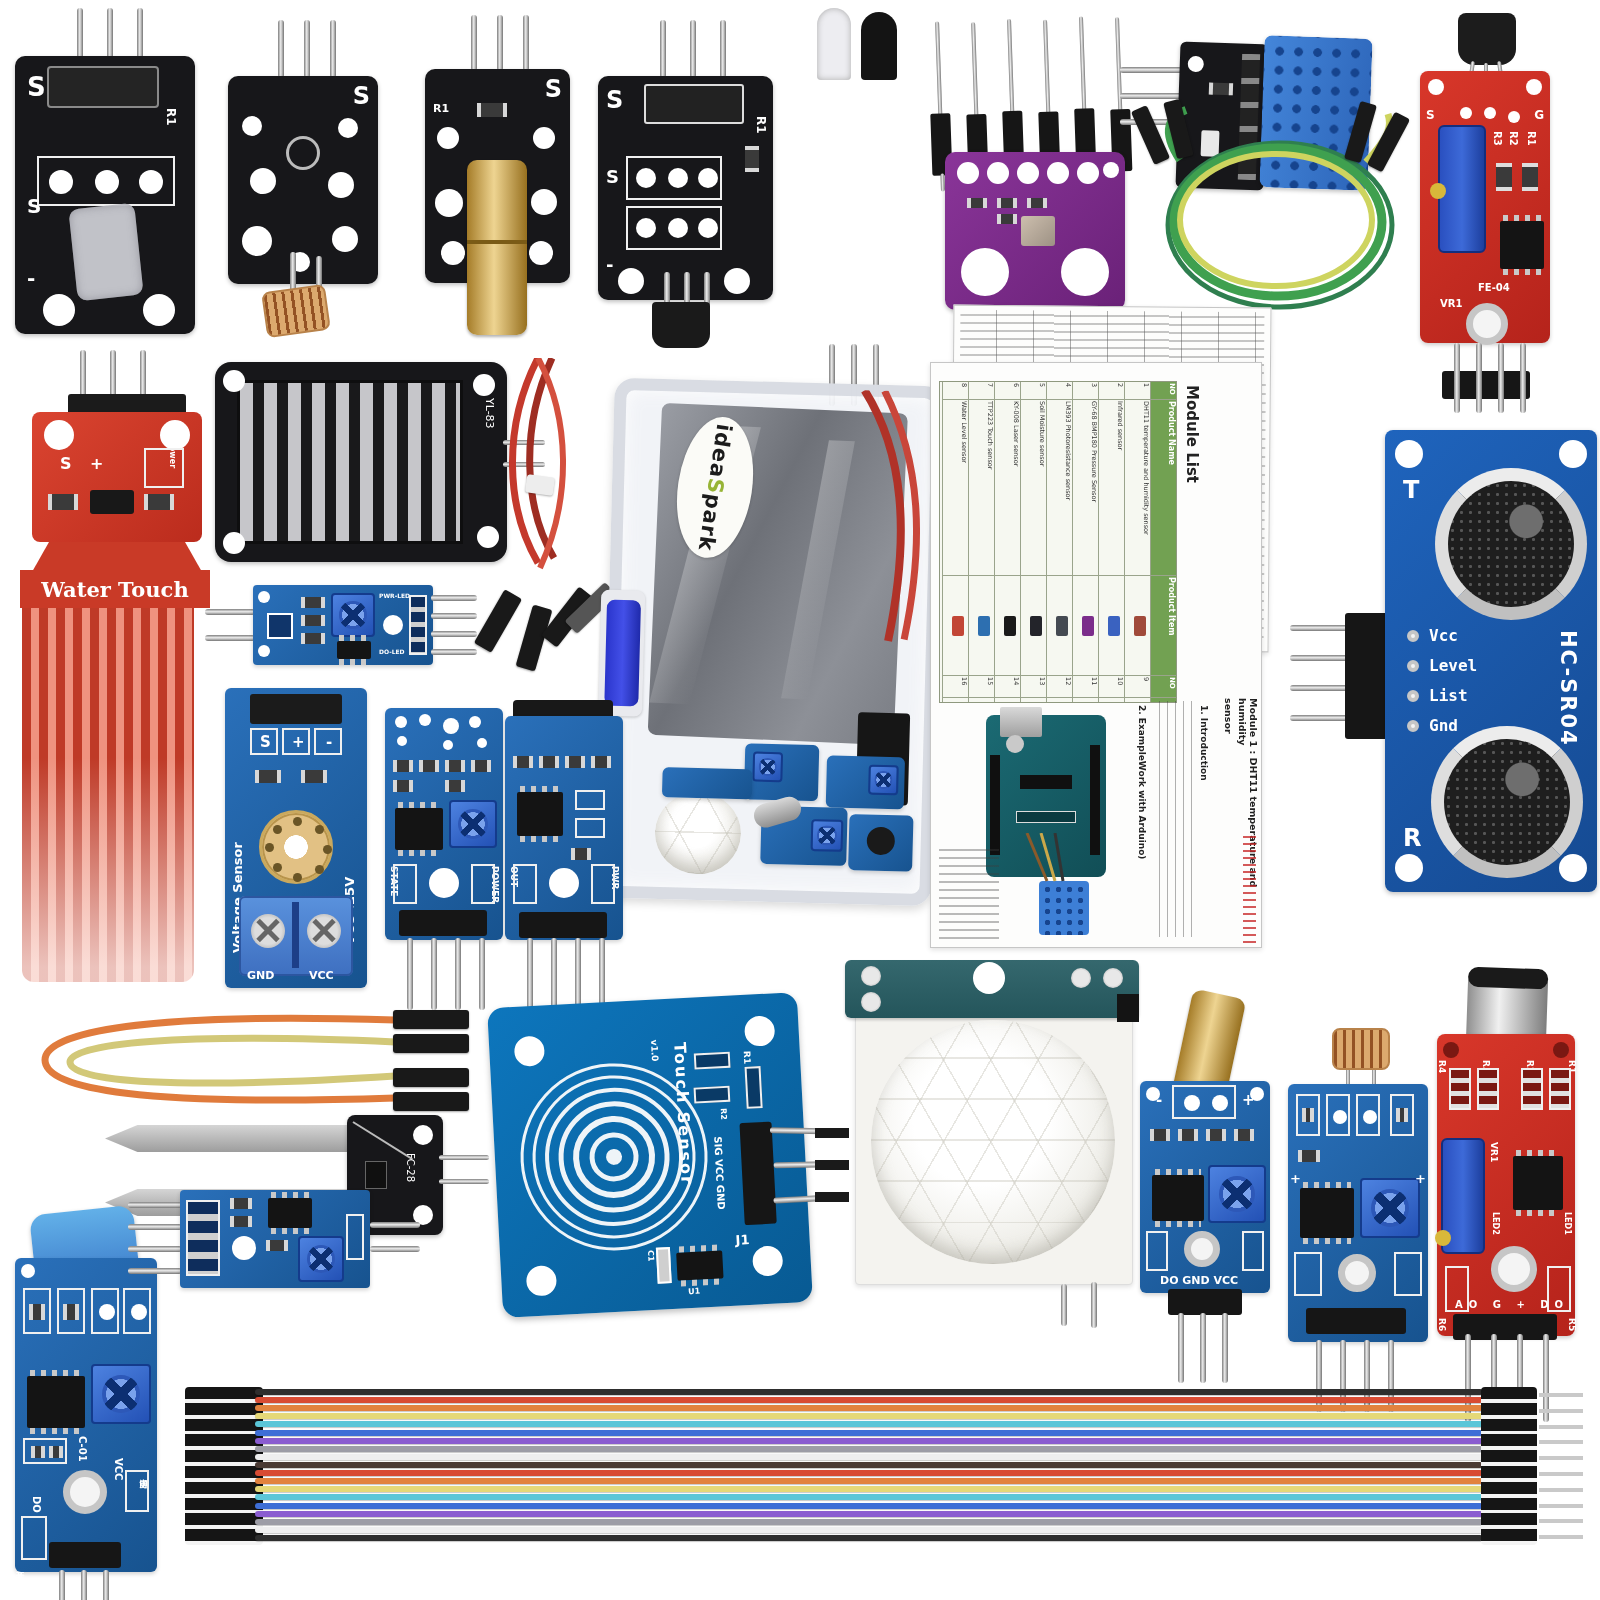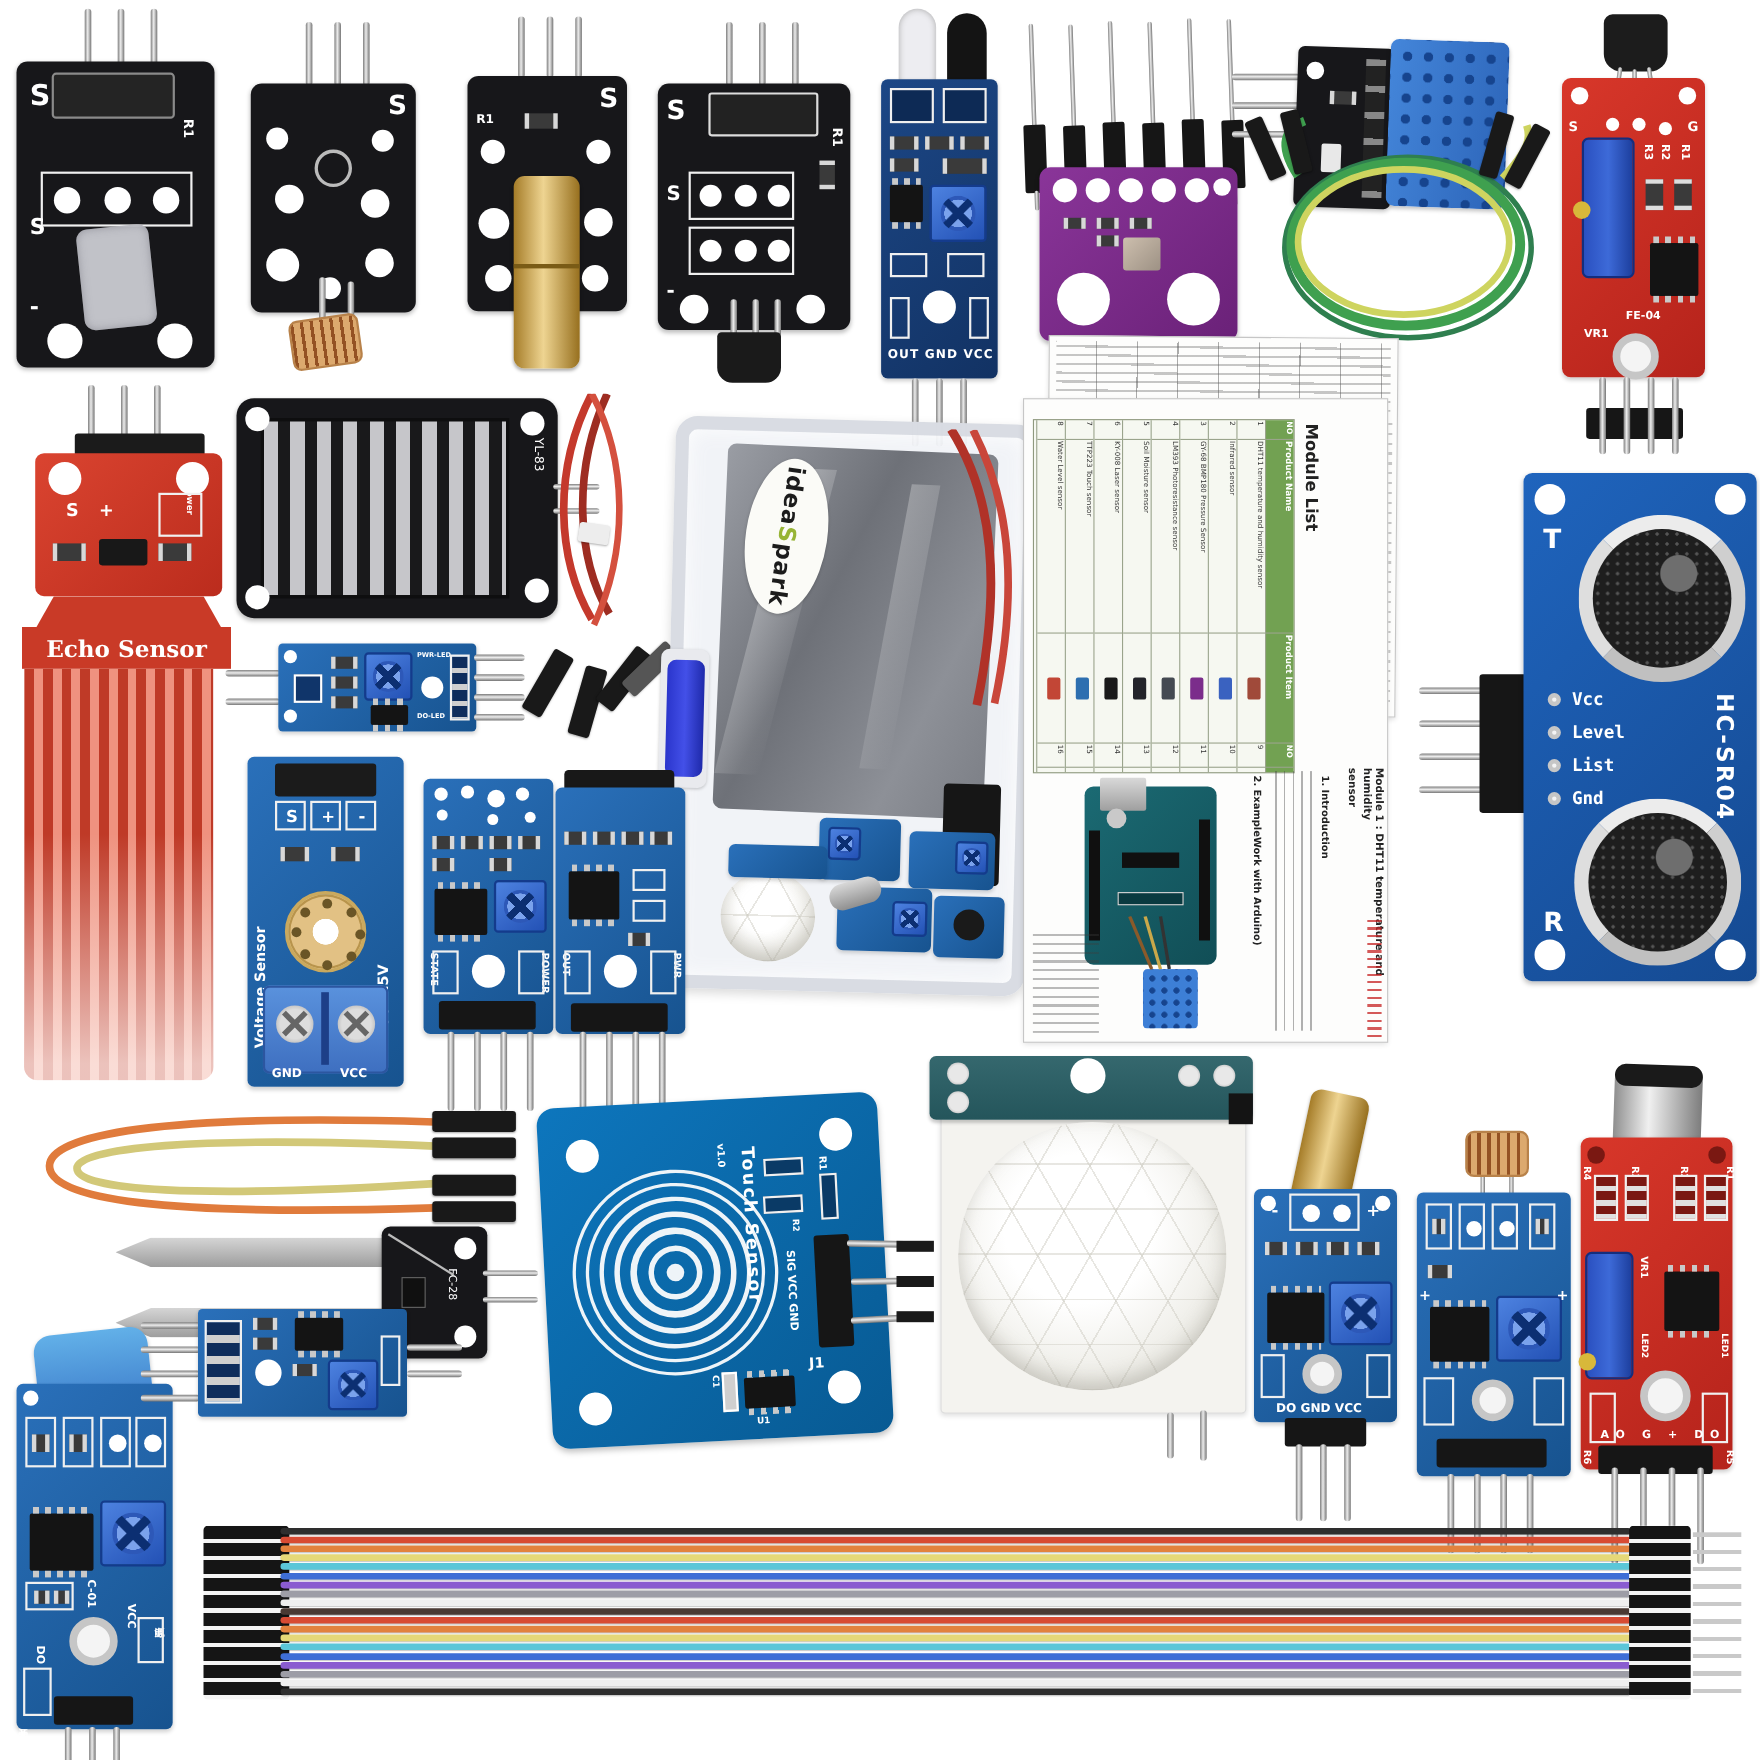--- a/index.html
+++ b/index.html
@@ -139,37 +139,20 @@
     </div>
     <div class="pinv" style="left:66px;top:252px;height:34px"></div>
     <div class="pinv" style="left:86px;top:252px;height:34px"></div>
     <div class="pinv" style="left:106px;top:252px;height:34px"></div>
     <div class="a" style="left:54px;top:282px;width:58px;height:46px;background:#1a1a1a;border-radius:4px 4px 14px 14px"></div>
   </div>
 
   <div class="a" style="left:795px;top:8px;width:120px;height:400px">
     <div class="a" style="left:22px;top:0;width:34px;height:72px;background:rgba(236,236,240,.95);border-radius:17px 17px 4px 4px;box-shadow:inset 0 0 6px #aaa"></div>
     <div class="a" style="left:66px;top:4px;width:36px;height:68px;background:#141414;border-radius:18px 18px 4px 4px"></div>
-    <div class="a pcbnavy" style="left:6px;top:64px;width:106px;height:272px">
-      <div class="wbox" style="left:8px;top:8px;width:40px;height:32px;background:#0d2a55"></div>
-      <div class="wbox" style="left:56px;top:8px;width:40px;height:32px;background:#0d2a55"></div>
-      <div class="res" style="left:8px;top:52px;width:26px;height:12px"></div>
-      <div class="res" style="left:40px;top:52px;width:26px;height:12px"></div>
-      <div class="res" style="left:72px;top:52px;width:26px;height:12px"></div>
-      <div class="res" style="left:8px;top:72px;width:26px;height:12px"></div>
-      <div class="res" style="left:56px;top:72px;width:40px;height:14px"></div>
-      <div class="chip" style="left:8px;top:96px;width:30px;height:34px"></div>
-      <div class="pot" style="left:44px;top:96px;width:52px;height:52px"></div>
-      <div class="wbox" style="left:8px;top:158px;width:34px;height:22px"></div>
-      <div class="wbox" style="left:60px;top:158px;width:34px;height:22px"></div>
-      <div class="hole" style="left:38px;top:192px;width:30px;height:30px"></div>
-      <div class="wbox" style="left:8px;top:198px;width:18px;height:38px"></div>
-      <div class="wbox" style="left:80px;top:198px;width:18px;height:38px"></div>
-      <div class="silk" style="left:6px;top:244px;font-size:11px;letter-spacing:1px">OUT GND VCC</div>
-    </div>
     <div class="pinv" style="left:34px;top:336px;height:62px"></div>
     <div class="pinv" style="left:56px;top:336px;height:62px"></div>
     <div class="pinv" style="left:78px;top:336px;height:62px"></div>
   </div>
 
   <div class="a" style="left:930px;top:18px;width:220px;height:172px;transform:rotate(-2deg)">
     <div class="pinv" style="left:8px;top:0;width:4px;height:96px"></div>
       <div class="a" style="left:0;top:92px;width:20px;height:62px;background:#161616;border-radius:2px"></div>
       <div class="pinv" style="left:8px;top:152px;width:4px;height:18px"></div>
     <div class="pinv" style="left:44px;top:2px;width:4px;height:96px"></div>
@@ -279,21 +262,21 @@
       <div class="silk" style="left:28px;top:44px;font-size:16px">S</div>
       <div class="silk" style="left:58px;top:44px;font-size:16px">+</div>
       <div class="silk vt" style="right:26px;top:28px;font-size:8px">Power</div>
       <div class="res" style="left:16px;top:82px;width:30px;height:16px"></div>
       <div class="a" style="left:58px;top:78px;width:44px;height:24px;background:#181818;border-radius:3px"></div>
       <div class="res" style="left:112px;top:82px;width:30px;height:16px"></div>
       <div class="wbox" style="left:112px;top:36px;width:40px;height:40px"></div>
     </div>
     <div class="a" style="left:12px;top:192px;width:170px;height:30px;background:#c93a27;clip-path:polygon(10% 0,90% 0,100% 100%,0 100%)"></div>
     <div class="a" style="left:0;top:220px;width:190px;height:38px;background:#c93a27;display:flex;align-items:center;justify-content:center">
-      <span class="silk" style="position:static;font-family:'DejaVu Serif',serif;font-size:21px">Echo Sensor</span>
+      <span class="silk" style="position:static;font-family:'DejaVu Serif',serif;font-size:21px">Water Touch</span>
     </div>
     <div class="a" style="left:2px;top:258px;width:172px;height:374px;border-radius:0 0 12px 12px;background:linear-gradient(180deg,rgba(255,248,246,0) 0 40%,rgba(255,252,251,.7) 96%),repeating-linear-gradient(90deg,#bf3a27 0 9px,#ef927f 9px 17px)"></div>
   </div>
 
   <div class="a" style="left:215px;top:362px;width:330px;height:205px">
     <div class="a pcbblack" style="left:0;top:0;width:292px;height:200px;border-radius:16px">
       <div class="a" style="left:22px;top:18px;width:226px;height:164px;background:repeating-linear-gradient(90deg,#c6c6ca 0 13px,#19191b 13px 24px);border:3px solid #0e0e0f"></div>
       <div class="hole" style="left:8px;top:8px;width:22px;height:22px"></div>
       <div class="hole" style="left:258px;top:12px;width:22px;height:22px"></div>
       <div class="hole" style="left:8px;top:170px;width:22px;height:22px"></div>

